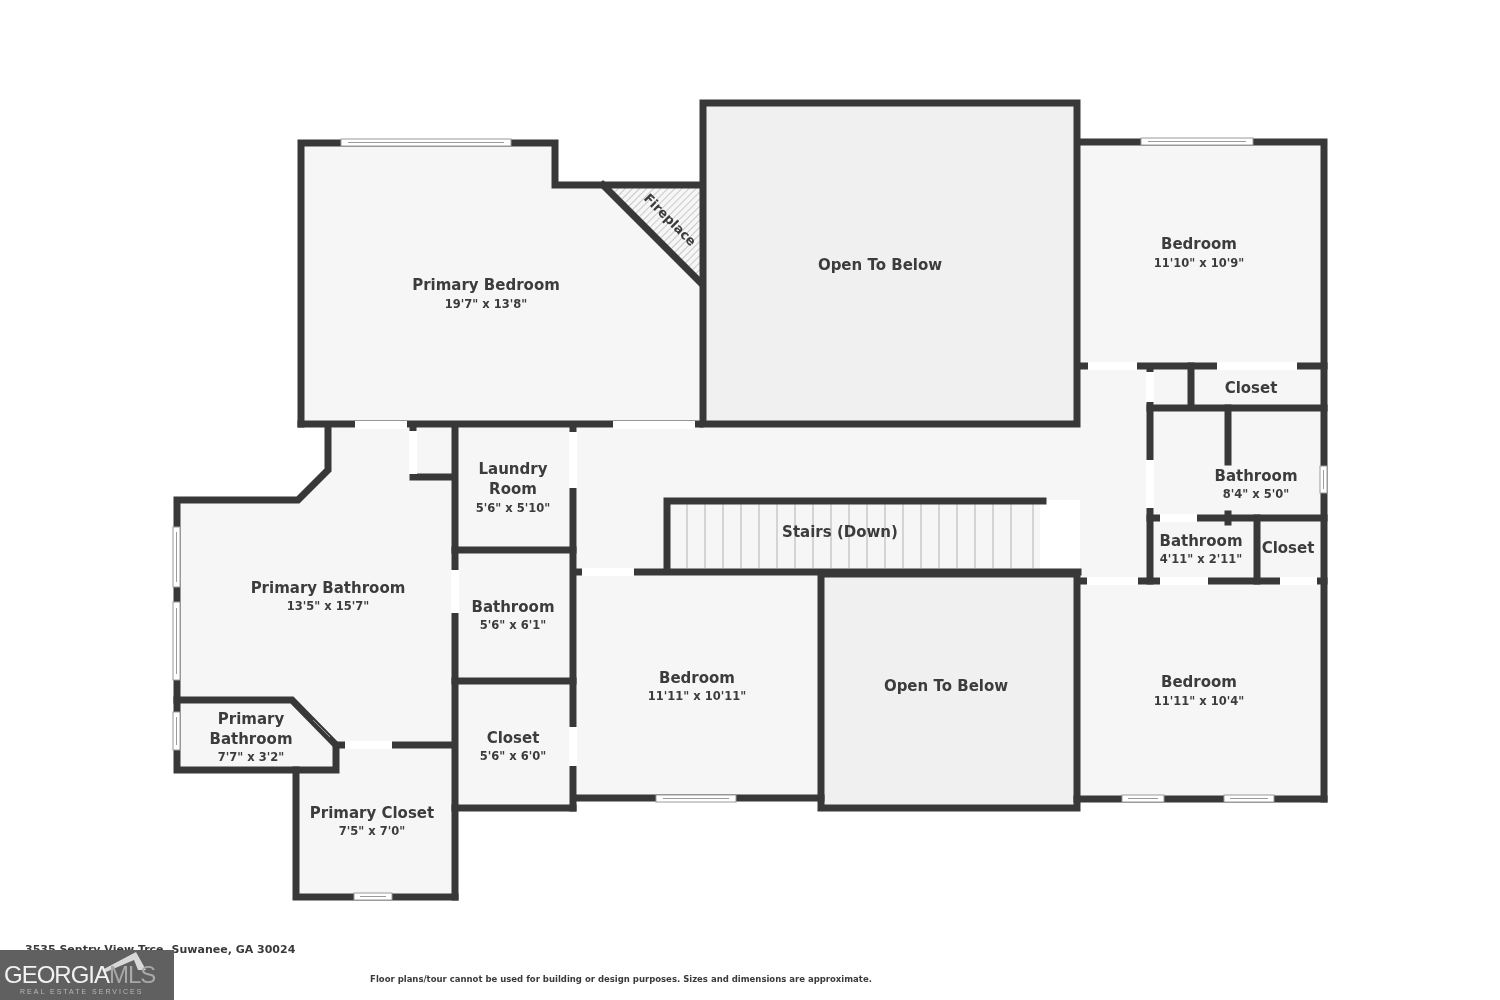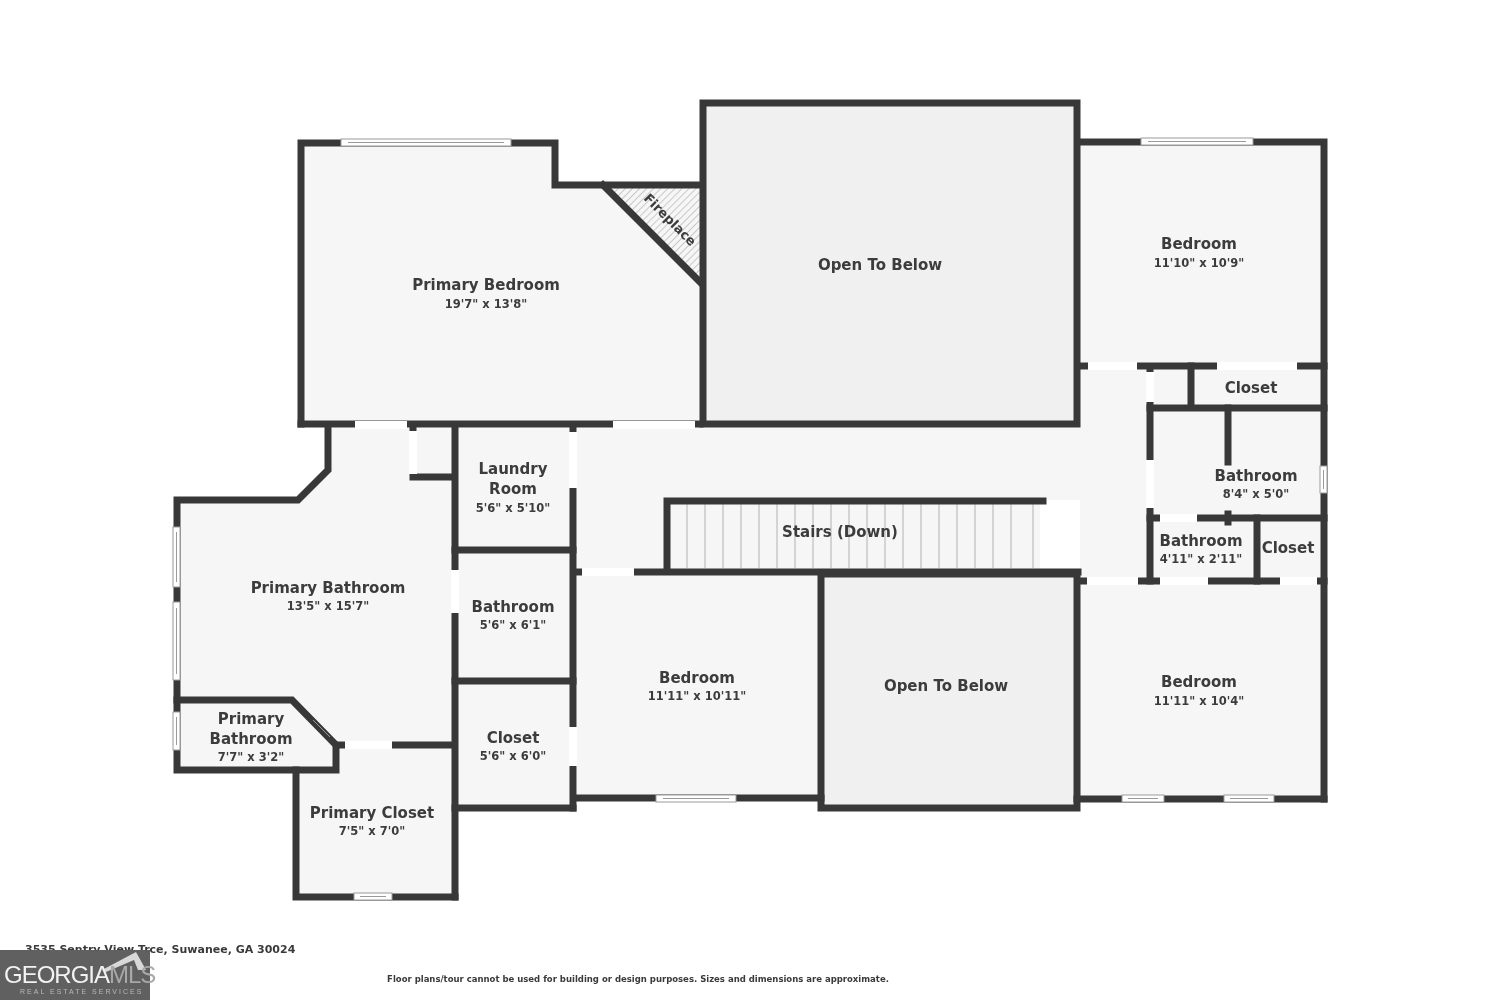--- a/index.html
+++ b/index.html
@@ -10,22 +10,22 @@
   .otb-fill { fill:#f0f0f0; }
   .wall { stroke:#383838; stroke-width:7; fill:none; stroke-linecap:square; stroke-linejoin:miter; }
   .door { stroke:#ffffff; stroke-width:8; }
   .win-bg { fill:#ffffff; stroke:#9a9a9a; stroke-width:1; }
   .win-line { stroke:#9a9a9a; stroke-width:1; }
   .stair-line { stroke:#c8c8c8; stroke-width:1.5; }
   .room-name { font-family:"DejaVu Sans","Liberation Sans",sans-serif; font-weight:bold; font-size:15px; fill:#3c3c3c; text-anchor:middle; }
   .room-dim { font-family:"DejaVu Sans","Liberation Sans",sans-serif; font-weight:bold; font-size:11.5px; fill:#3c3c3c; text-anchor:middle; }
   .fire-label { font-family:"DejaVu Sans","Liberation Sans",sans-serif; font-weight:bold; font-size:13px; fill:#3c3c3c; }
   .address { position:absolute; left:25px; top:943px; font-size:11px; font-weight:bold; color:#3a3a3a; white-space:nowrap; }
-  .disclaimer { position:absolute; left:17px; width:1242px; top:974px; text-align:center; font-size:8.5px; font-weight:bold; color:#3a3a3a; }
-  .logo { position:absolute; left:0; top:950px; width:150px; height:50px; background:#606060; }
+  .disclaimer { position:absolute; left:0; width:1242px; top:974px; text-align:center; font-size:8.5px; font-weight:bold; color:#3a3a3a; }
+  .logo { position:absolute; left:0; top:950px; width:150px; height:50px; background:#606060;padding-left:24px; }
   .logo-main { position:absolute; left:4px; top:11px; font-size:24px; letter-spacing:-1px; color:#f2f2f2; font-family:"Liberation Sans",sans-serif; }
   .logo-main .mls { color:#a8a8a8; }
   .logo-sub { position:absolute; left:20px; top:38px; font-size:7px; letter-spacing:2px; color:#b8b8b8; font-family:"Liberation Sans",sans-serif; }
   .logo-roof { position:absolute; left:100px; top:0px; }
 </style>
 </head>
 <body>
 
 <svg id="plan" viewBox="0 0 1500 1000" xmlns="http://www.w3.org/2000/svg">
   <defs>

